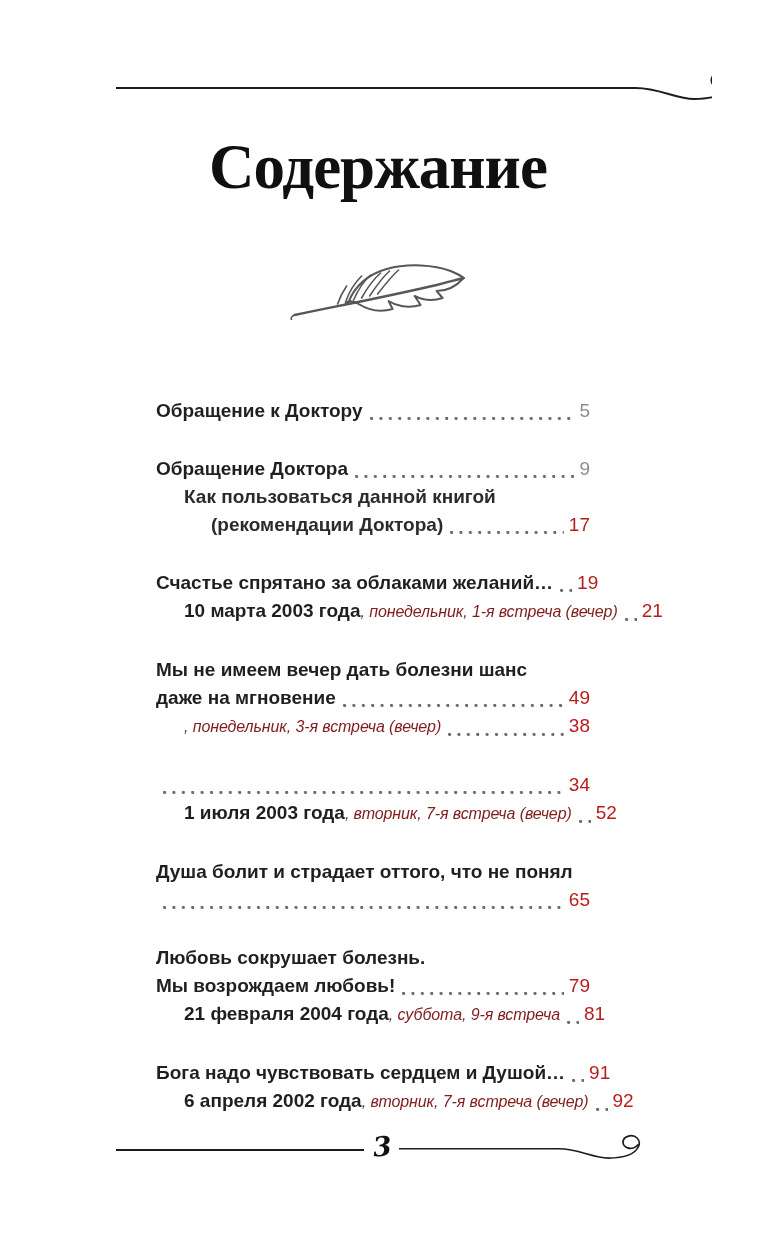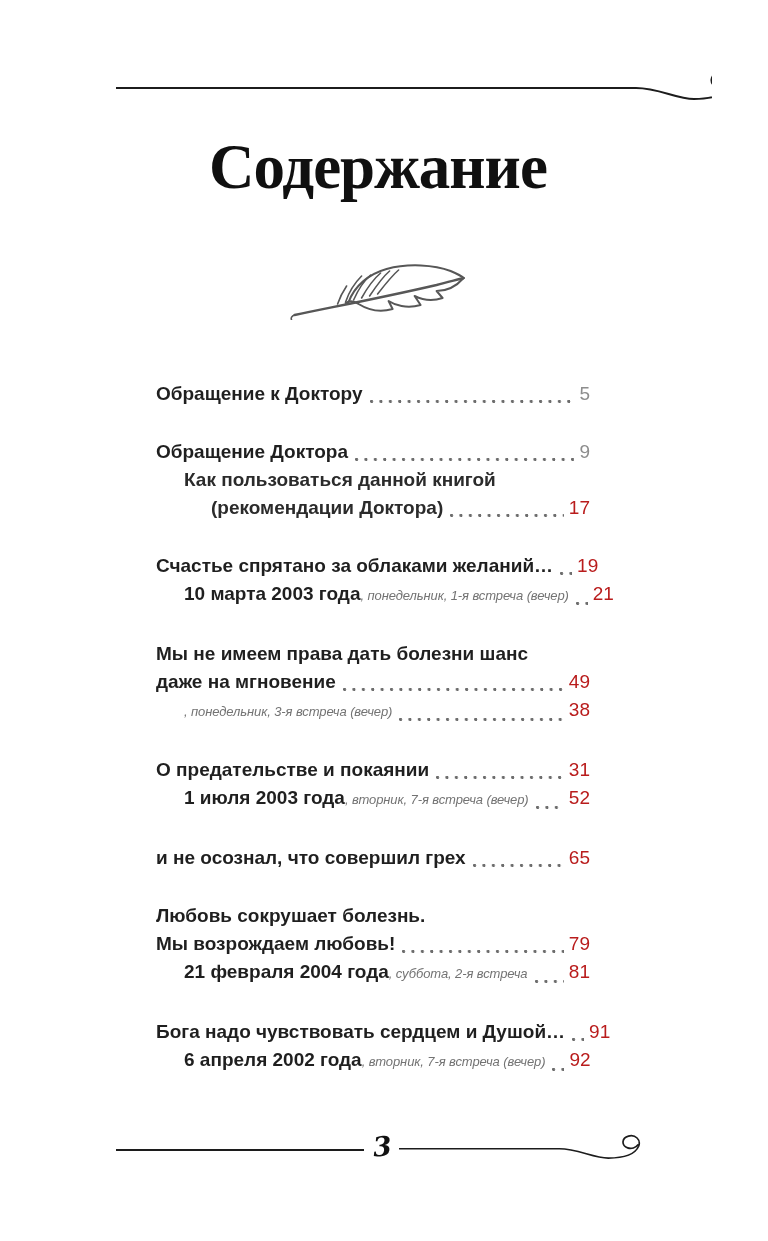--- a/index.html
+++ b/index.html
@@ -30,26 +30,26 @@
   
   .title{
     position:absolute;top:134px;left:0;right:12px;margin:0;
     text-align:center;
     font-family:"Liberation Serif","DejaVu Serif",serif;
     font-weight:700;font-size:63px;line-height:1.05;letter-spacing:-1px;
     color:#101010;
   }
   .feather{position:absolute;top:252px;left:50%;transform:translateX(-53%);}
   
-  .toc{position:absolute;top:380px;left:100px;right:122px;}
+  .toc{position:absolute;top:397px;left:100px;right:122px;}
   .entry{margin-bottom:30px;}
   .row{display:flex;align-items:baseline;line-height:28px;font-size:19px;}
   .b{font-weight:700;color:#1f1f1f;white-space:nowrap;}
   .p{font-weight:700;color:#2b2b2b;white-space:nowrap;}
-  .i{font-style:italic;color:#737373;white-space:nowrap;font-size:13px;letter-spacing:-0.1px;}
+  .i{font-style:italic;color:#7f1d1d;white-space:nowrap;font-size:16px;letter-spacing:-0.1px;}
   .ind1{padding-left:28px;}
   .ind2{padding-left:55px;align-items:center;}
   .leader{
     flex:1;min-width:12px;align-self:flex-end;
     height:5px;margin:0 5px 4px 7px;
     background-image:radial-gradient(circle at 1.6px 2.4px,#6c6c6c 1.35px,rgba(0,0,0,0) 1.8px);
     background-size:9.4px 5px;background-repeat:repeat-x;
   }
   .pg{color:#b91c1c;white-space:nowrap;font-weight:400;}
   .pg.muted{color:#8d8d8d;}
@@ -116,68 +116,69 @@
       <div class="row ind1">
         <span class="b">10 марта 2003 года</span>
         <span class="i">, понедельник, 1-я встреча (вечер)</span>
         <span class="leader"></span>
         <span class="pg">21</span>
       </div>
     </div>
 
     <div class="entry">
       <div class="row">
-        <span class="b">Мы не имеем права дать болезни шанс</span>
+        <span class="b">Мы не имеем вечер дать болезни шанс</span>
       </div>
       <div class="row">
         <span class="b">даже на мгновение</span>
         <span class="leader"></span>
         <span class="pg">49</span>
       </div>
       <div class="row ind1">
         <span class="i">, понедельник, 3-я встреча (вечер)</span>
         <span class="leader"></span>
         <span class="pg">38</span>
       </div>
     </div>
 
     <div class="entry">
       <div class="row">
-        <span class="b">О предательстве и покаянии</span>
-        <span class="leader"></span>
-        <span class="pg">31</span>
+        <span class="leader"></span>
+        <span class="pg">34</span>
       </div>
       <div class="row ind1">
         <span class="b">1 июля 2003 года</span>
         <span class="i">, вторник, 7-я встреча (вечер)</span>
         <span class="leader"></span>
         <span class="pg">52</span>
       </div>
     </div>
 
     <div class="entry">
       <div class="row">
-        <span class="b">и не осознал, что совершил грех</span>
+        <span class="b">Душа болит и страдает оттого, что не понял</span>
+      </div>
+      <div class="row">
         <span class="leader"></span>
         <span class="pg">65</span>
       </div>
     </div>
 
     <div class="entry">
       <div class="row">
         <span class="b">Любовь сокрушает болезнь.</span>
       </div>
       <div class="row">
         <span class="b">Мы возрождаем любовь!</span>
         <span class="leader"></span>
         <span class="pg">79</span>
       </div>
       <div class="row ind1">
         <span class="b">21 февраля 2004 года</span>
-        <span class="i">, суббота, 2-я встреча</span>
+        <span class="i">, суббота, 9-я встреча</span>
         <span class="leader"></span>
         <span class="pg">81</span>
       </div>
     </div>
 
     <div class="entry">
       <div class="row">
         <span class="b">Бога надо чувствовать сердцем и Душой…</span>
         <span class="leader"></span>
         <span class="pg">91</span>

